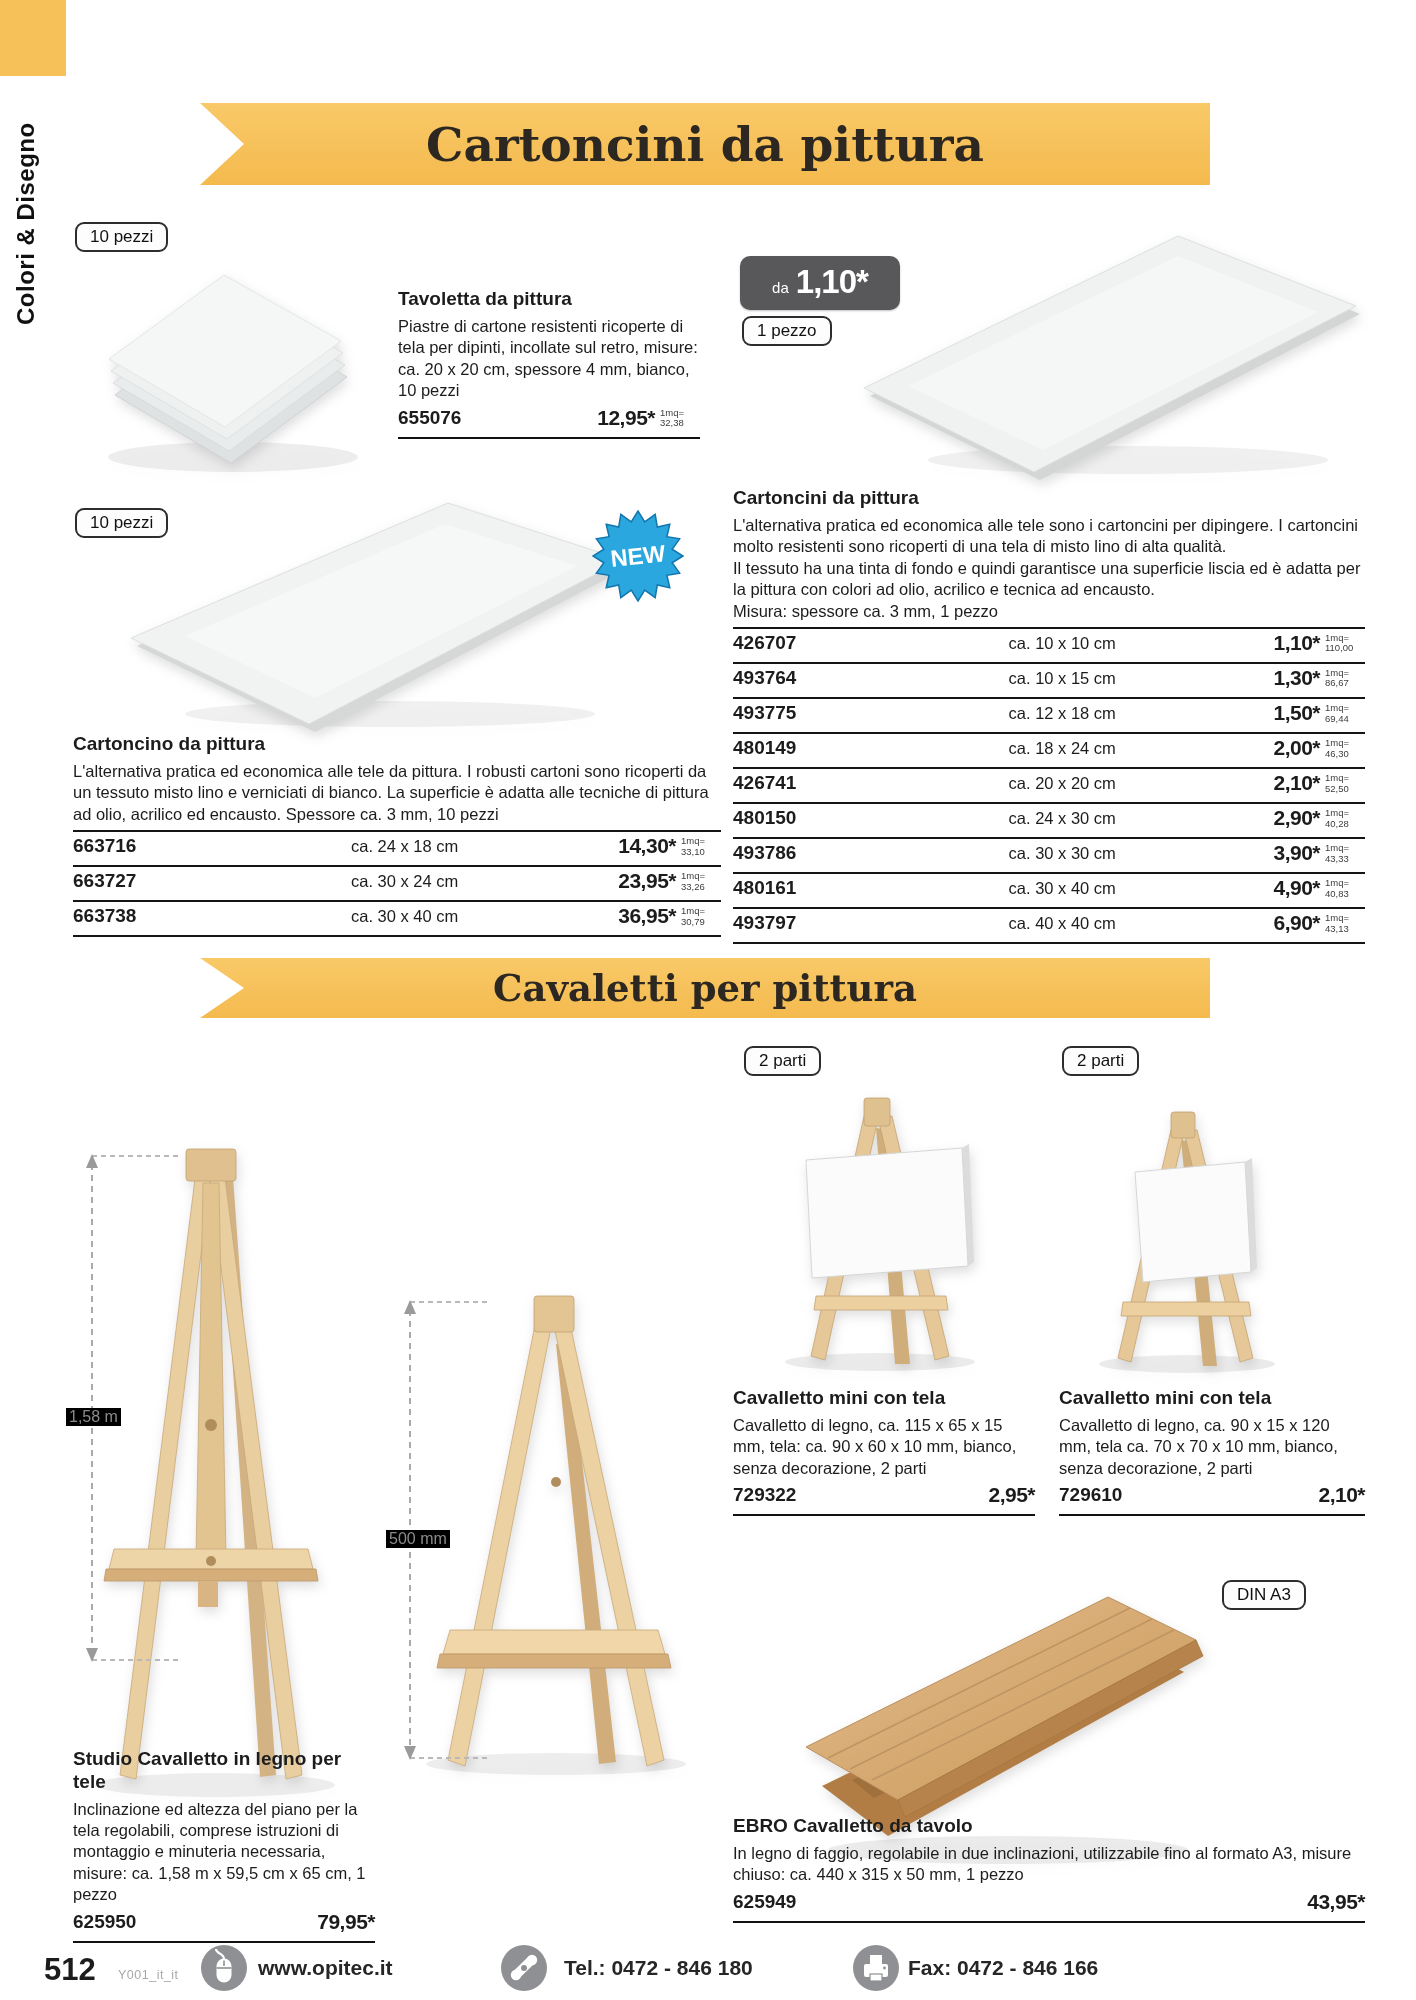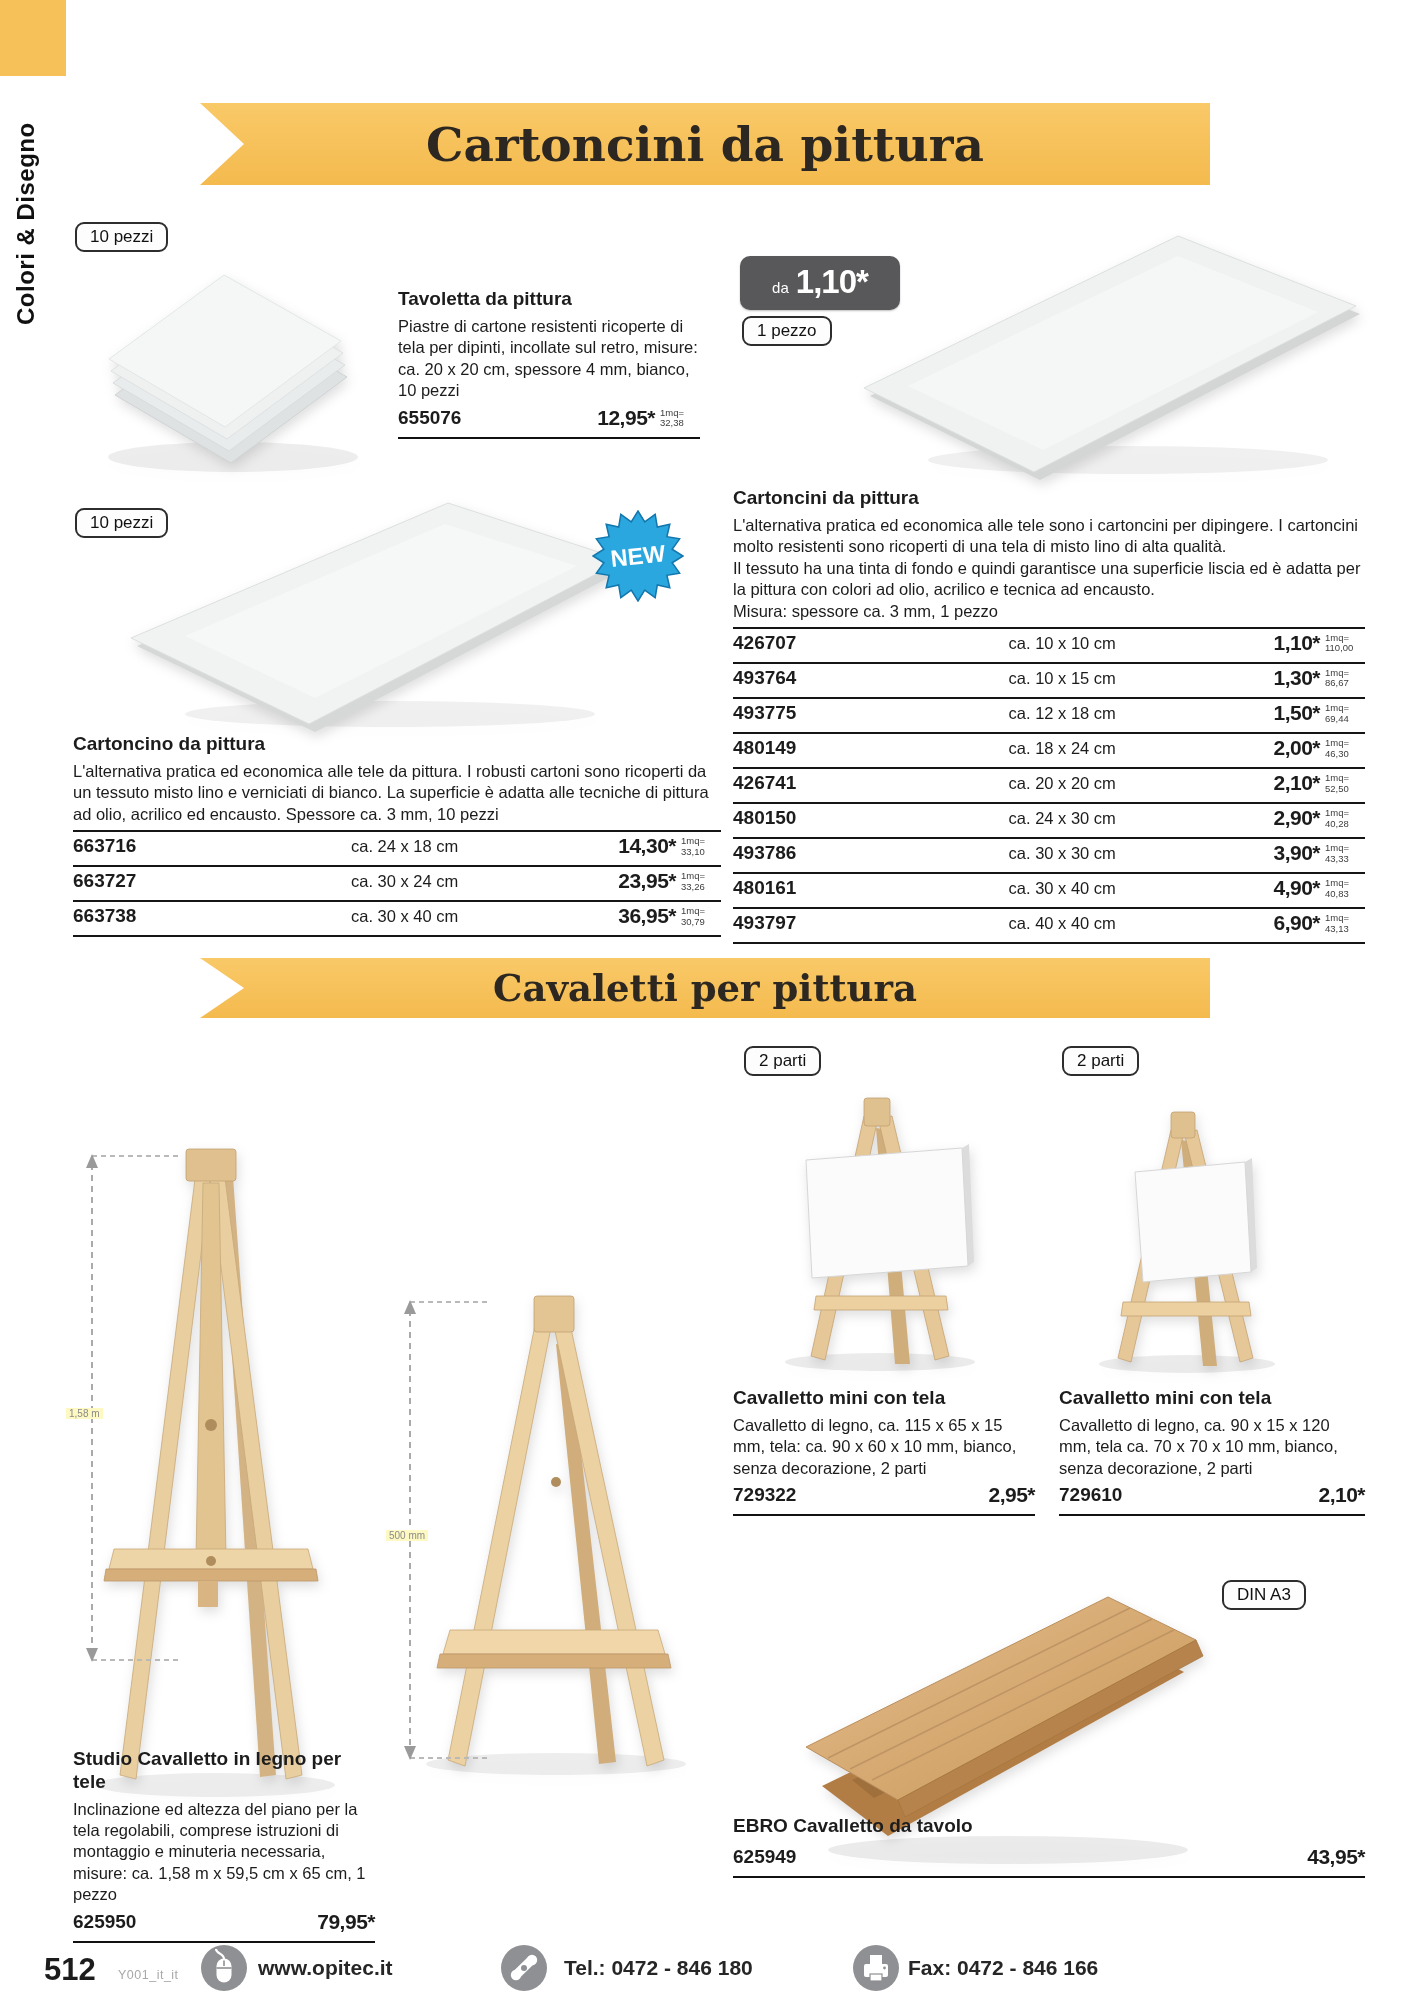--- a/index.html
+++ b/index.html
@@ -38,21 +38,21 @@
   .prow{display:flex;align-items:center;border-bottom:2px solid #151515;padding:3px 0 8px;}
   .prow.single{border-bottom:2.5px solid #111;margin-top:2px;}
   .code{font-size:19px;font-weight:bold;width:118px;flex:none;}
   .size{flex:1;text-align:center;font-size:16.5px;}
   .pricewrap{display:flex;align-items:flex-start;gap:5px;margin-left:auto;flex:none;}
   .price{font-size:21px;font-weight:bold;letter-spacing:-.5px;line-height:1.05;}
   .unit{font-size:9.5px;line-height:1.1;color:#3c3c3c;width:40px;padding-top:1px;}
   .prow.nounit .pricewrap{gap:0;}
 
   
-  .dim-label{font-size:10px;color:#8b8b8b;background:#fef9c3;padding:0 3px;}
+  .dim-label{font-size:16px;color:#8b8b8b;background:#000000;padding:0 3px;}
 
   
   .new-star-txt{fill:#ffffff;font-family:"Liberation Sans",sans-serif;font-weight:bold;font-size:23px;}
 
   
   .pagenum{font-size:31px;font-weight:bold;color:#1c1c1c;}
   .foot-code{font-size:12.5px;color:#a8a8a8;letter-spacing:.5px;}
   .foot-txt{font-size:21px;font-weight:bold;color:#262626;}
 
   svg{display:block;}
@@ -353,20 +353,21 @@
       <span class="code">625950</span>
       <span class="pricewrap">
           <span class="price">79,95*</span>
         </span>
     </div>
   </div>
 
 
   <div class="abs" style="left:733px;top:1815px;width:632px;">
     <p class="ptitle">EBRO Cavalletto da tavolo</p>
+    <p class="pdesc">In legno di faggio, regolabile in due inclinazioni, utilizzabile fino al formato A3, misure chiuso: ca. 440 x 315 x 50 mm, 1 pezzo</p>
     <div class="prow single nounit">
       <span class="code">625949</span>
       <span class="pricewrap">
           <span class="price">43,95*</span>
         </span>
     </div>
   </div>
 
   <span class="abs pagenum" style="left:44px;top:1952px;">512</span>
   <span class="abs foot-code" style="left:118px;top:1968px;">Y001_it_it</span>

